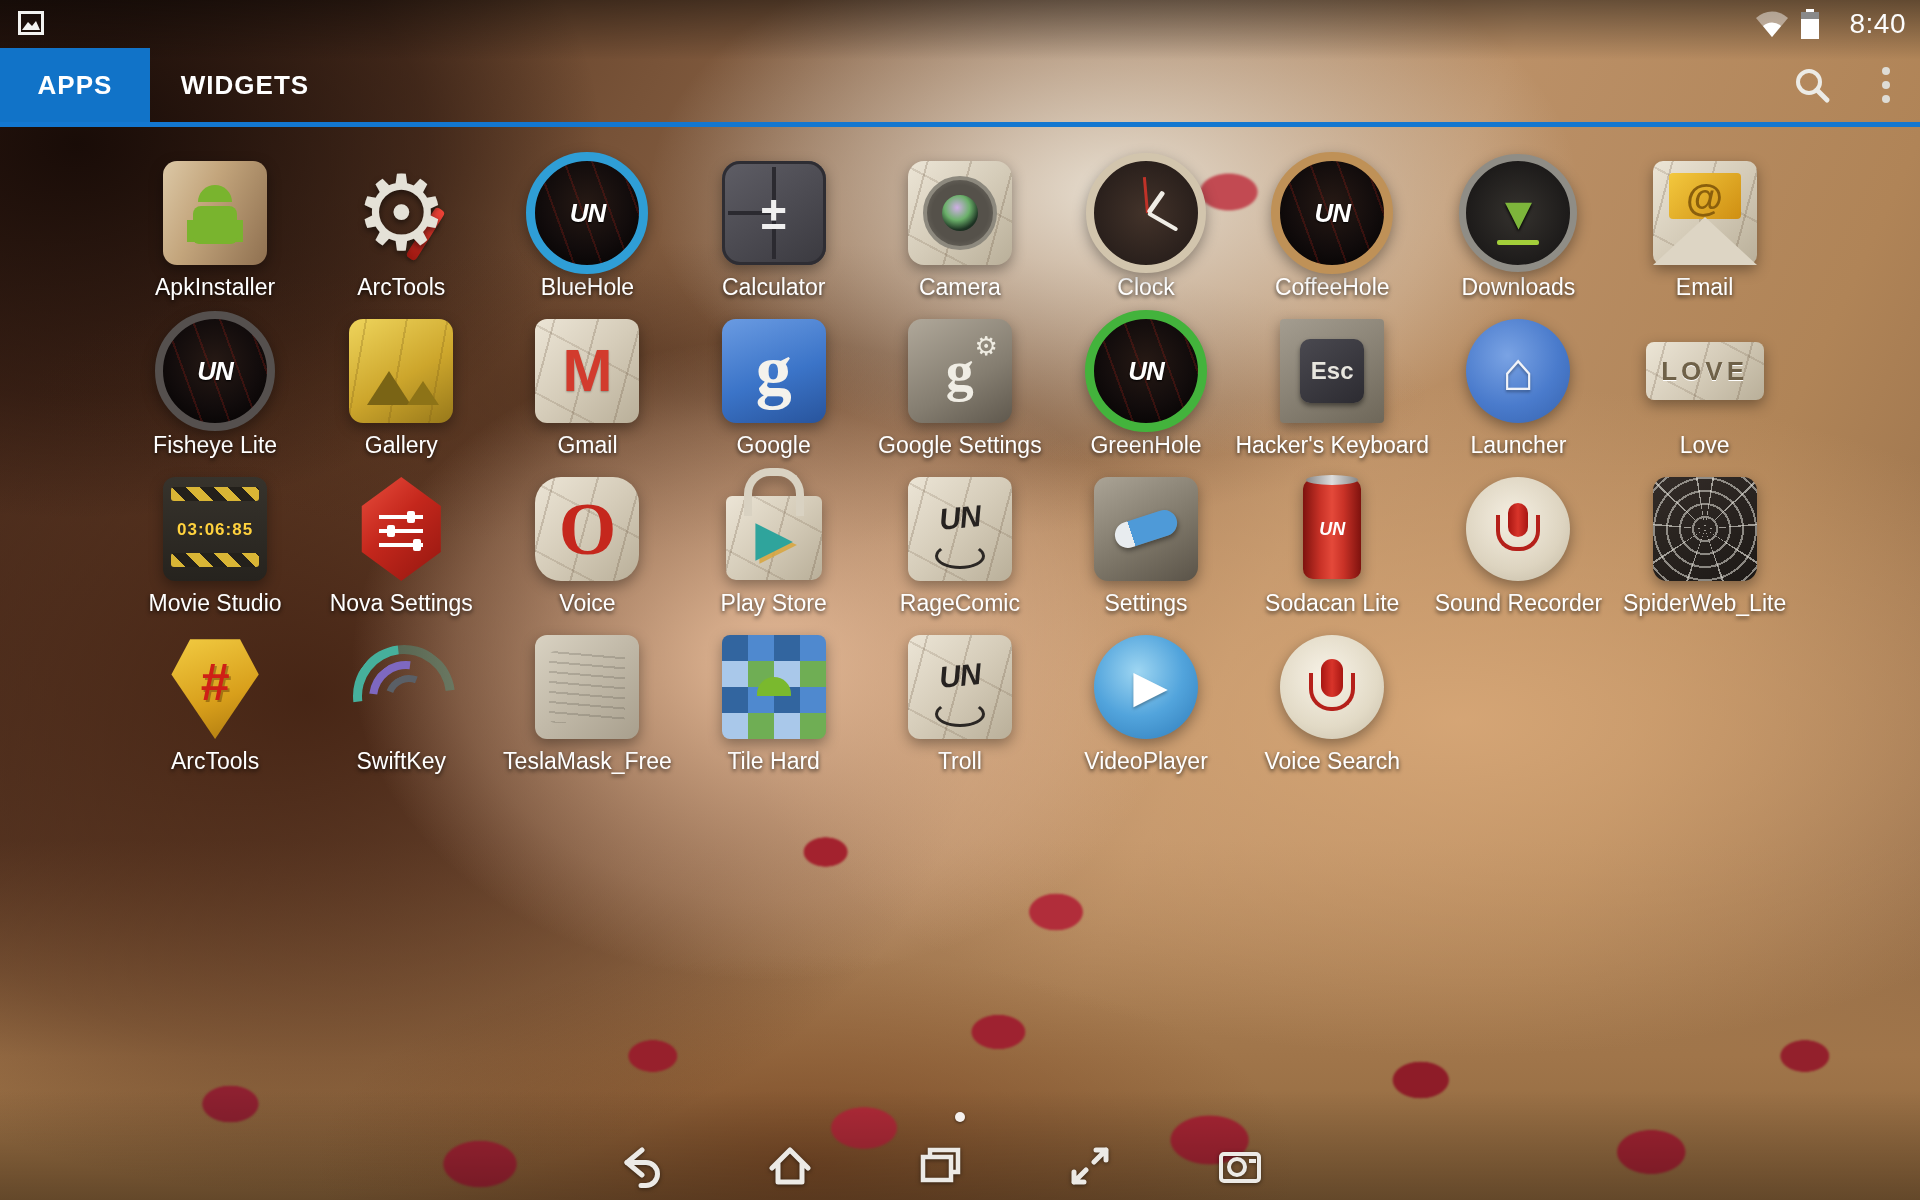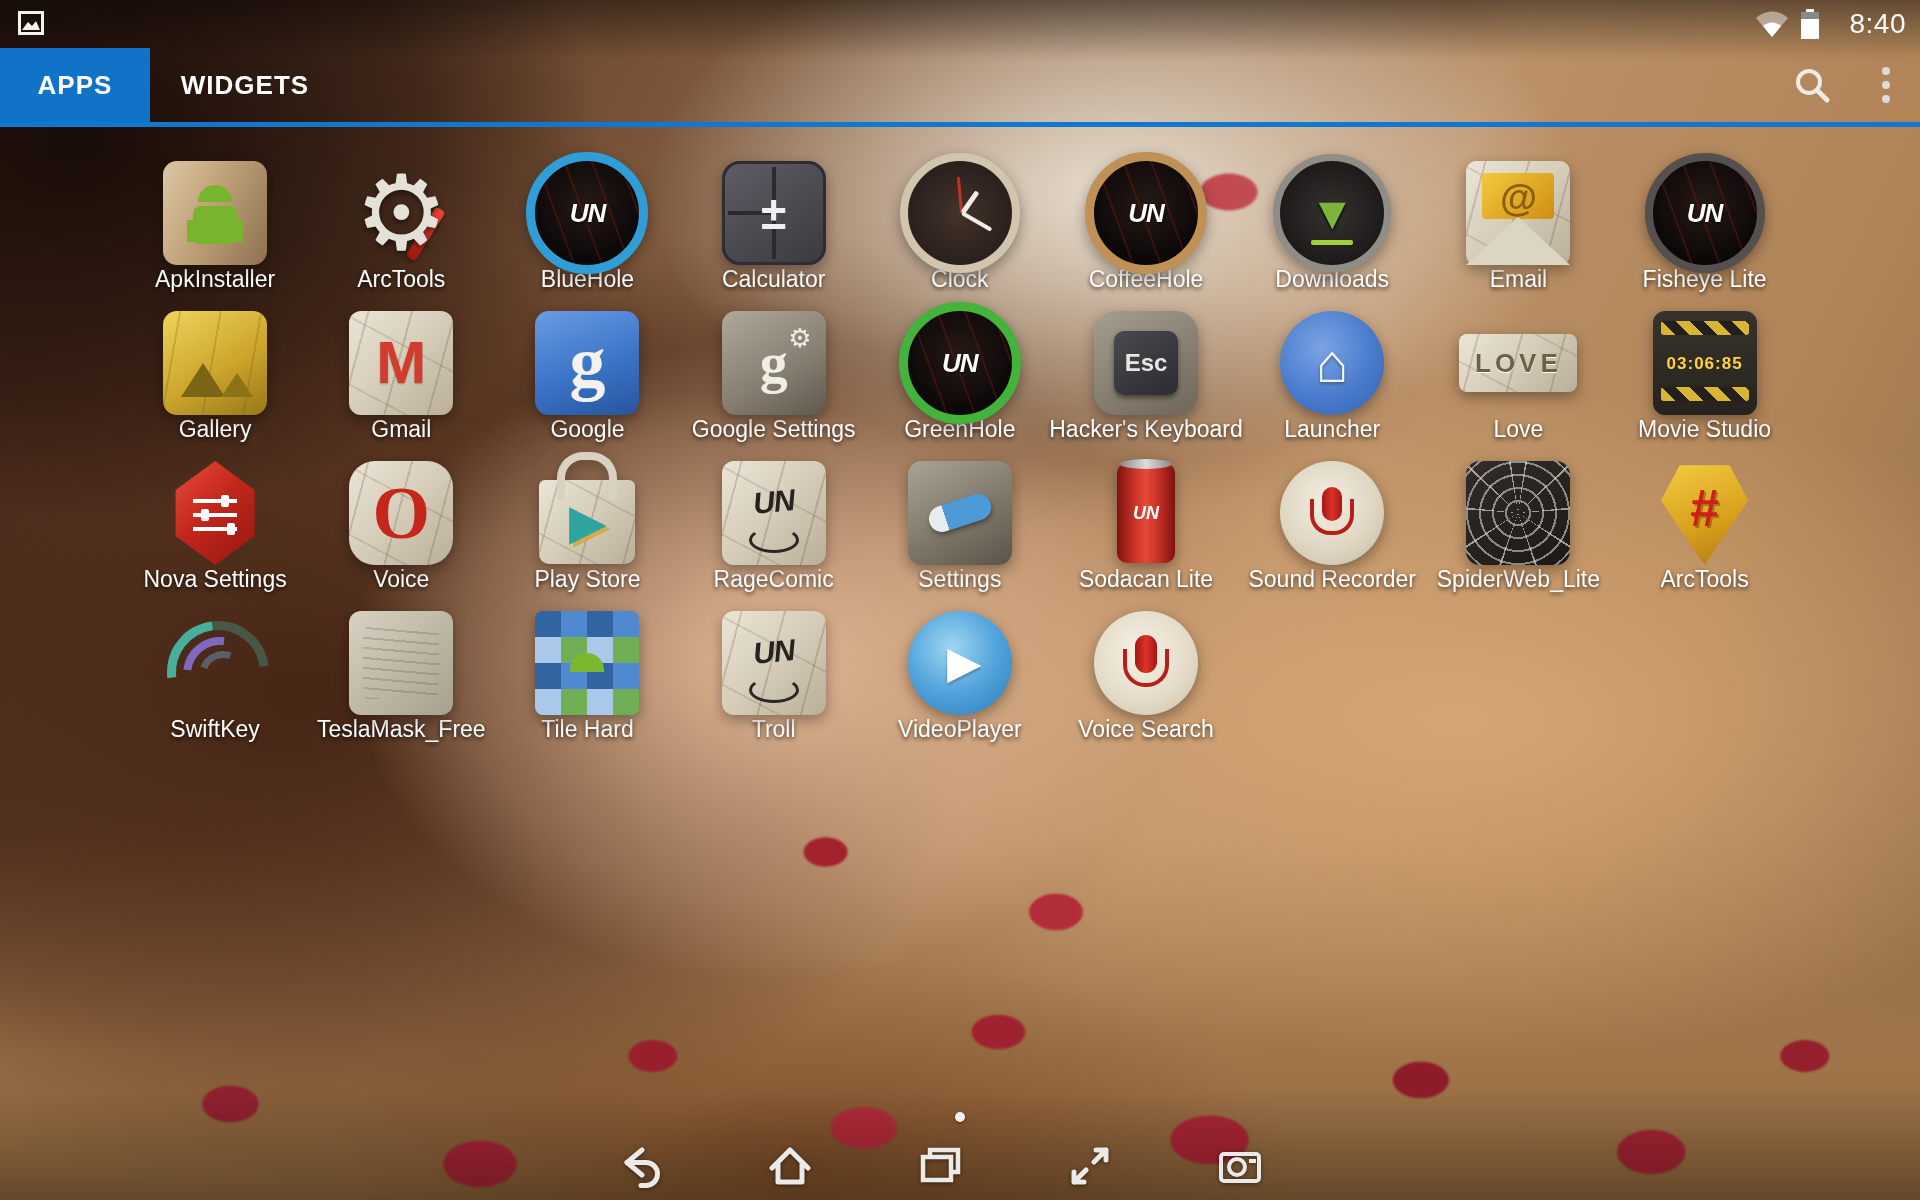--- a/index.html
+++ b/index.html
@@ -56,21 +56,21 @@
   .tab-actions{position:absolute;right:26px;top:48px;height:74px;display:flex;
     align-items:center;gap:46px;z-index:11;}
   .overflow{display:flex;flex-direction:column;gap:6px;padding:4px;cursor:pointer;}
   .overflow i{width:8px;height:8px;border-radius:50%;background:#dedcd6;}
 
   
   .app-grid{position:absolute;left:122px;top:160px;width:1680px;z-index:5;
     display:grid;grid-template-columns:repeat(9,186.2px);row-gap:18px;}
   .app-cell{display:flex;flex-direction:column;align-items:center;cursor:pointer;}
   .icon-slot{height:106px;width:140px;display:flex;align-items:center;justify-content:center;}
-  .app-label{margin-top:0;height:26px;line-height:26px;font-size:23px;color:#fff;
+  .app-label{margin-top:8px;height:26px;line-height:26px;font-size:23px;color:#fff;
     text-shadow:0 2px 4px rgba(0,0,0,.75);white-space:nowrap;}
   .app-icon{width:104px;height:104px;border-radius:16px;position:relative;
     display:flex;align-items:center;justify-content:center;
     filter:drop-shadow(0 5px 7px rgba(0,0,0,.35));}
   .glyph{position:relative;z-index:3;font-weight:bold;color:#fff;text-align:center;line-height:1;}
 
   .m-light{background:
     repeating-linear-gradient(105deg, rgba(96,74,52,0) 0 18px, rgba(96,74,52,.22) 18px 20px, rgba(96,74,52,0) 20px 42px),
     repeating-linear-gradient(28deg, rgba(96,74,52,0) 0 26px, rgba(96,74,52,.16) 26px 28px, rgba(96,74,52,0) 28px 60px),
     linear-gradient(135deg,#ece5d6 0%,#d5ccb9 50%,#b9af99 100%);}
@@ -148,21 +148,21 @@
   .i-gmail{border-radius:12px;}
   .i-gmail .glyph{font-size:60px;color:#d23b2d;text-shadow:0 1px 2px rgba(0,0,0,.3);}
 
   .i-google{border-radius:14px;background:linear-gradient(160deg,#6a9be2 0%,#3b74c8 55%,#28549c 100%);}
   .i-google .glyph{font-family:"Liberation Serif",serif;font-size:72px;color:#f4f2ec;}
 
   .i-gsettings{border-radius:14px;background:linear-gradient(150deg,#b0a89a 0%,#847d70 60%,#5f584d 100%);}
   .i-gsettings .glyph{font-family:"Liberation Serif",serif;font-size:56px;color:#f0ede4;}
   .i-gsettings::after{content:"⚙";position:absolute;right:14px;top:12px;font-size:26px;color:#efece2;}
 
-  .i-hackers{border-radius:22px;background:linear-gradient(150deg,#a49d90 0%,#6e6759 100%);}
+  .i-hackers{border-radius:4px;background:linear-gradient(150deg,#a49d90 0%,#6e6759 100%);}
   .i-hackers::before{content:"";position:absolute;inset:20px;background:linear-gradient(145deg,#4a4950,#2c2b31);
     border-radius:10px;box-shadow:0 3px 5px rgba(0,0,0,.45);}
   .i-hackers .glyph{font-size:24px;color:#e8e6df;}
 
   .i-launcher{border-radius:50%;background:radial-gradient(circle at 40% 35%, #7aa3e4 0%, #4a7bcc 55%, #3562ad 100%);}
   .i-launcher .glyph{font-size:54px;font-weight:normal;color:#f2f4f8;text-shadow:0 2px 3px rgba(0,0,0,.35);}
 
   .i-love{width:118px;height:58px;border-radius:8px;}
   .i-love .glyph{font-size:26px;letter-spacing:4px;color:#6f6148;text-shadow:0 1px 0 #fff;}
 
@@ -333,20 +333,28 @@
       <div class="app-cell">
     <div class="icon-slot">
       <div class="app-icon i-calculator">
         <span class="glyph">±</span>
       </div>
     </div>
     <div class="app-label">Calculator</div>
   </div>
       <div class="app-cell">
     <div class="icon-slot">
+      <div class="app-icon i-camera m-light">
+        <span class="glyph"></span>
+      </div>
+    </div>
+    <div class="app-label">Camera</div>
+  </div>
+      <div class="app-cell">
+    <div class="icon-slot">
       <div class="app-icon i-clock">
         <span class="glyph"></span>
       </div>
     </div>
     <div class="app-label">Clock</div>
   </div>
       <div class="app-cell">
     <div class="icon-slot">
       <div class="app-icon i-coffeehole hole">
         <span class="glyph">UN</span>

